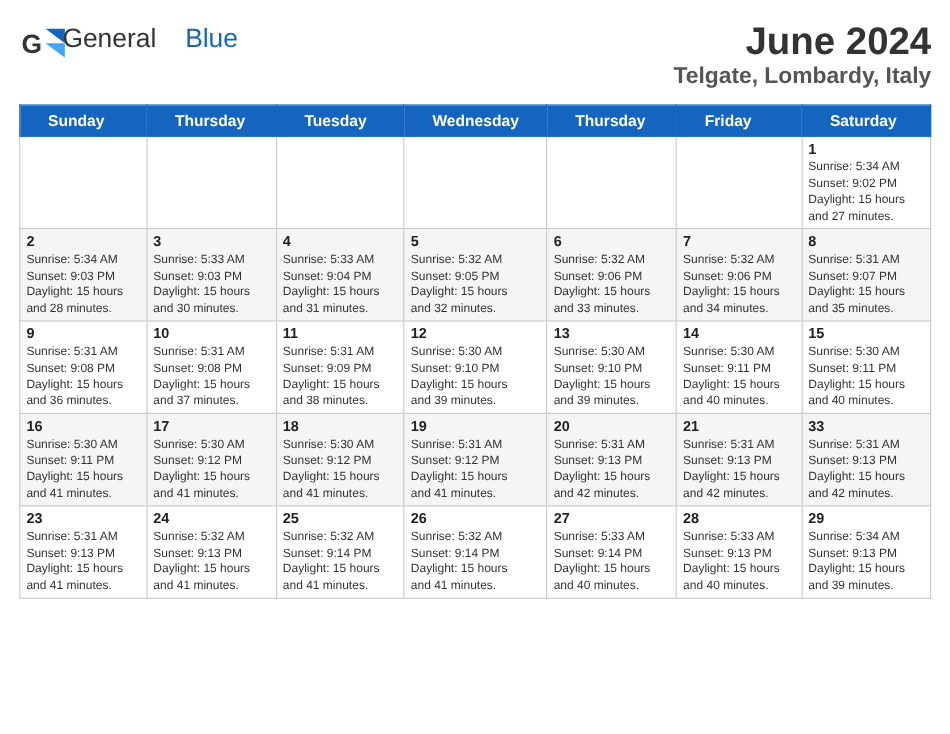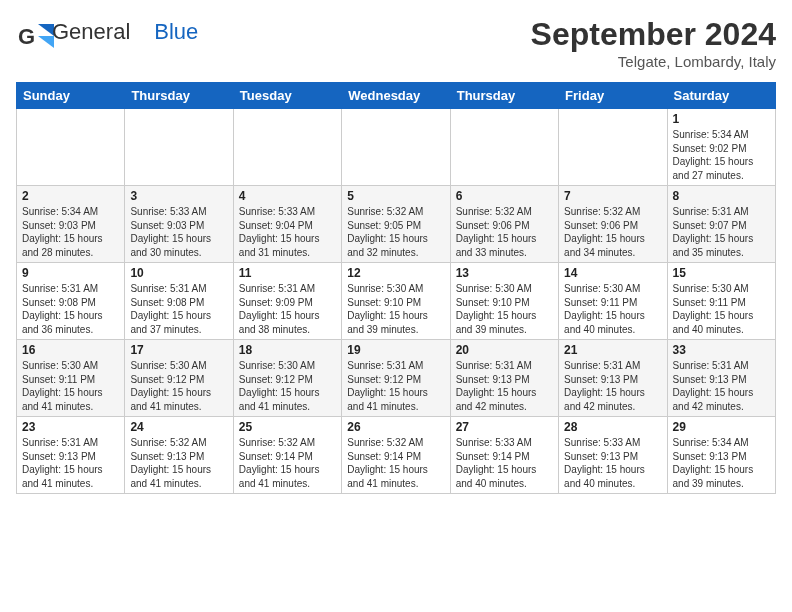--- a/index.html
+++ b/index.html
@@ -37,34 +37,34 @@
     }
     .title-area {
       text-align: right;
     }
     .title-area h1 {
       font-size: 32px;
       font-weight: bold;
       color: #333;
     }
     .title-area h2 {
-      font-size: 15px;
+      font-size: 19px;
       color: #555;
-      font-weight: normal;
+      font-weight: bold;
     }
     .calendar {
       width: 100%;
       border-collapse: collapse;
       border: 1px solid #ccc;
     }
     .calendar th {
       background-color: #1565c0;
       color: #fff;
       text-align: left;
-      padding: 5px 6px;
+      padding: 5px 23px;
       font-size: 13px;
       border: 1px solid #1565c0;
     }
     .calendar td {
       border: 1px solid #ccc;
       vertical-align: top;
       padding: 3px 5px;
       width: calc(100% / 7);
       background: #fff;
     }
@@ -100,21 +100,21 @@
         <text x="2" y="28" font-size="22" font-family="Arial" fill="#333" font-weight="bold">G</text>
         <polygon points="22,8 38,8 38,20 30,14" fill="#1565c0"></polygon>
         <polygon points="22,20 38,20 38,32 30,26" fill="#42a5f5"></polygon>
       </svg>
     </div>
     <div>
       <span class="logo-text">General<span class="blue">Blue</span></span>
     </div>
   </div>
   <div class="title-area">
-    <h1>September 2024</h1>
+    <h1>June 2024</h1>
     <h2>Telgate, Lombardy, Italy</h2>
   </div>
 </div>
 
 <table class="calendar">
   <thead>
     <tr>
     <th>Sunday</th>
         <th>Thursday</th>
         <th>Tuesday</th>

